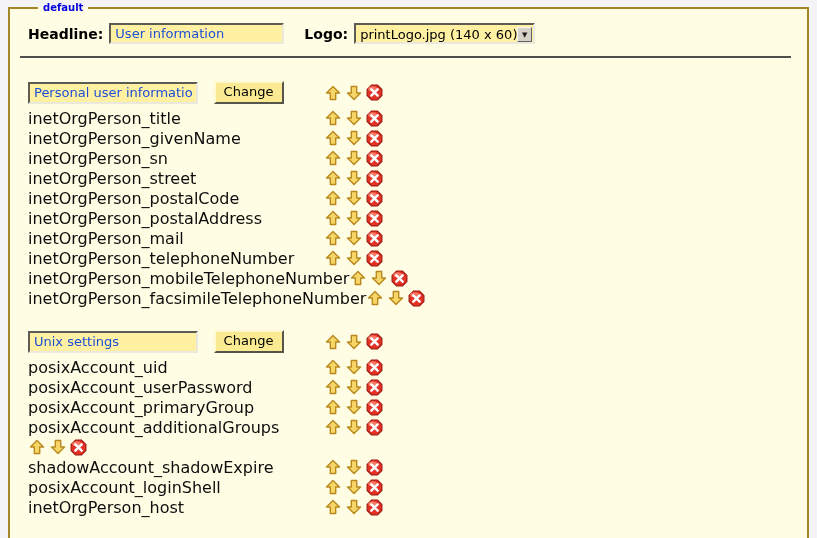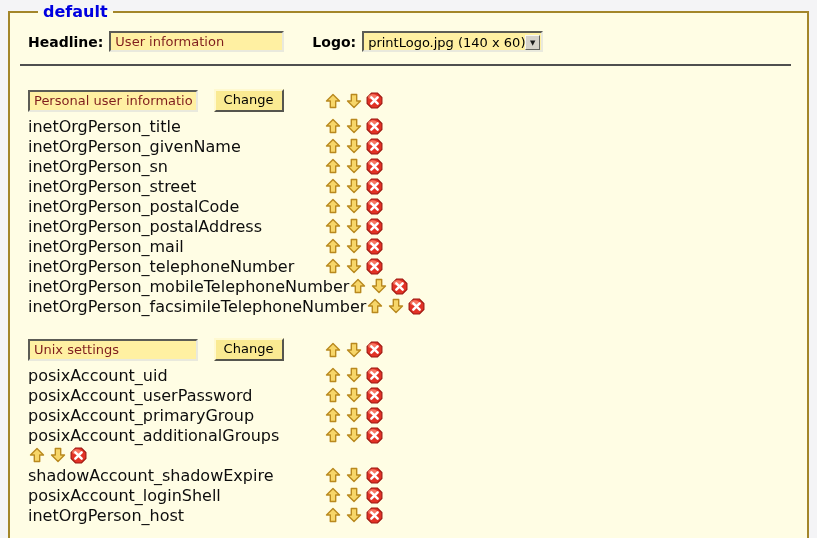--- a/index.html
+++ b/index.html
@@ -11,34 +11,34 @@
   }
   fieldset.main{
     margin:2px 8px 0 8px;
     border:2px solid #a3862a;
     background:#fffde4;
     padding:2px 18px 20px 18px;
     height:560px;
     box-sizing:border-box;
   }
   legend.main-legend{
-    color:#0000e0;font-weight:bold;font-size:16px;
+    color:#0000e0;font-weight:bold;font-size:10px;
     margin-left:10px;padding:0 5px;
   }
   .headrow{margin-top:8px;display:flex;align-items:center;}
   .lbl{font-weight:bold;font-size:14px;white-space:nowrap;}
   input.text{
     background:#fff0a2;
     border-style:solid;border-width:2px;
     border-color:#5c5c55 #e9e9dd #e9e9dd #5c5c55;
     font:13px "DejaVu Sans","Liberation Sans",sans-serif;
-    color:#7f1d1d;padding:2px 4px;box-sizing:border-box;
+    color:#1d4ed8;padding:2px 4px;box-sizing:border-box;
   }
   .headline-input{width:175px;height:21px;margin-left:6px;}
-  .logo-label{margin-left:28px;}
+  .logo-label{margin-left:20px;}
   .select{
     margin-left:6px;width:181px;height:21px;
     background:#fff0a2;
     border-style:solid;border-width:2px;
     border-color:#5c5c55 #e9e9dd #e9e9dd #5c5c55;
     display:flex;align-items:flex-end;
     box-sizing:border-box;padding:0 1px 0 4px;
     font-size:13px;cursor:default;
   }
   .select .val{flex:1;white-space:nowrap;overflow:hidden;}

